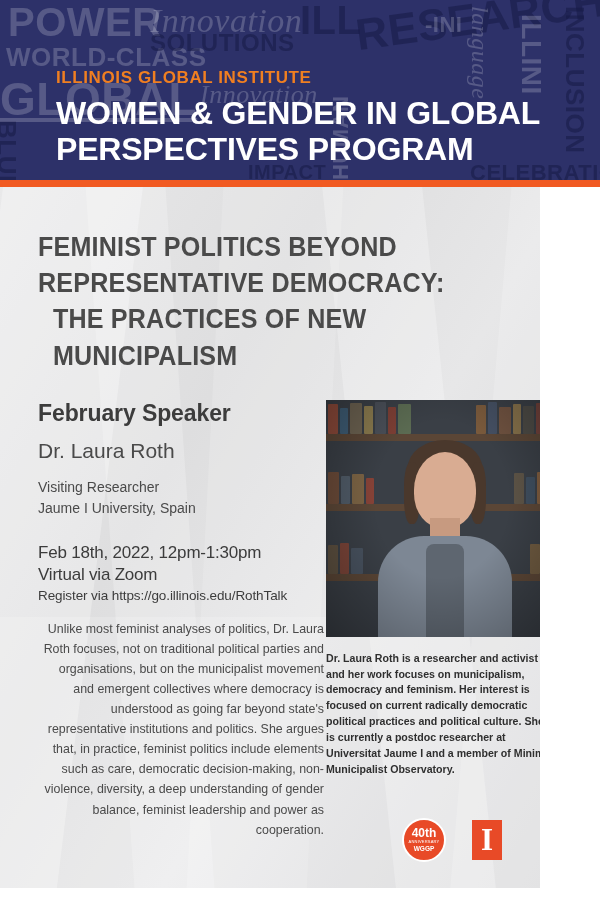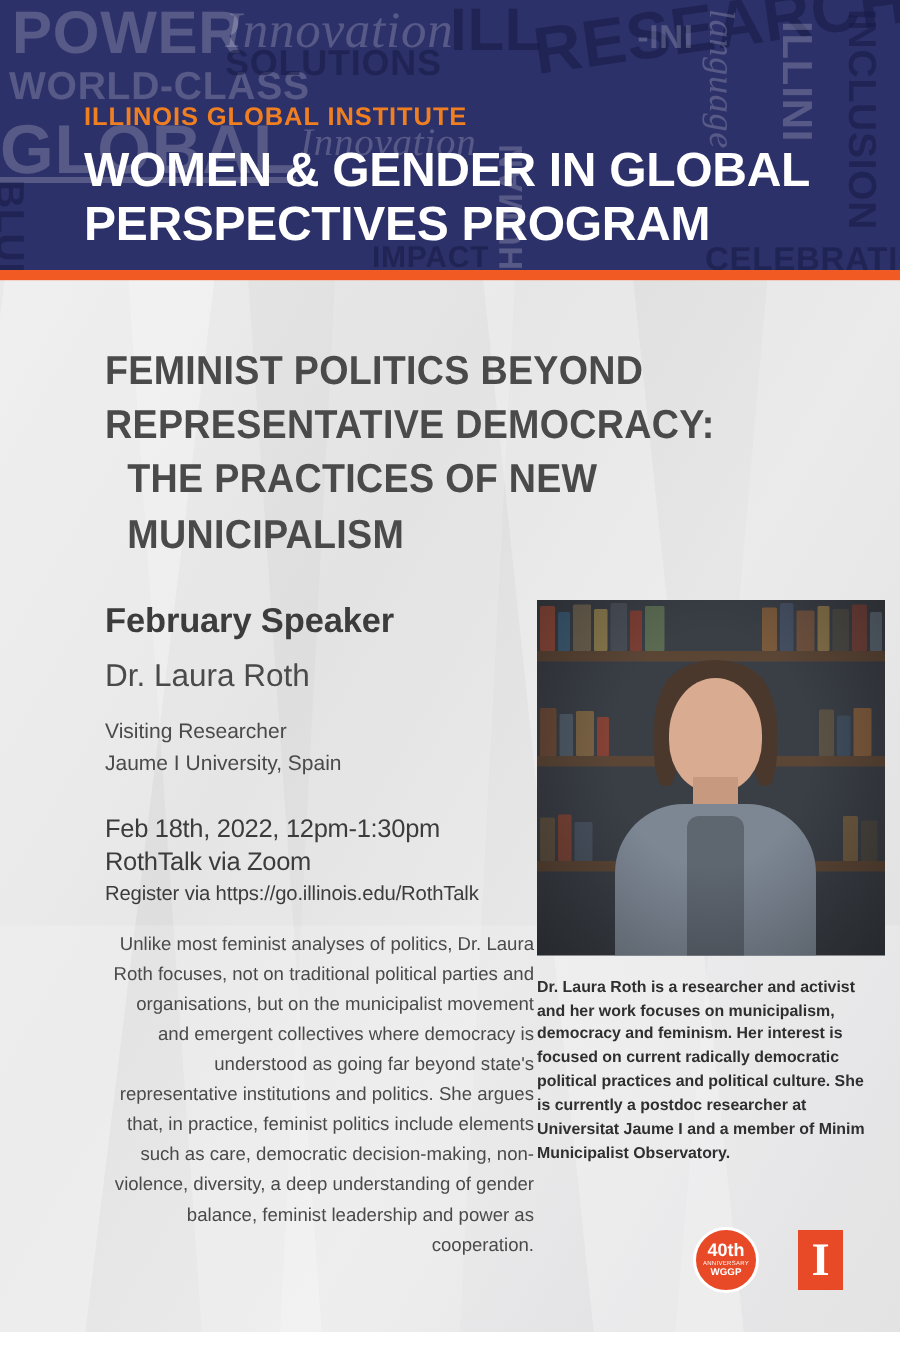--- a/index.html
+++ b/index.html
@@ -74,25 +74,24 @@
   }
 
   .orange-bar {
     width: 600px; height: 7px;
     background: #f15a22;
   }
 
   
   .body {
     position: relative;
-    width: 600px;
+    width: 540px;
     height: 701px;
     background: linear-gradient(120deg, #e9e9ea 0%, #dededf 35%, #e7e7e8 60%, #d6d6d8 100%);
     overflow: hidden;
-    padding-left: 32px;
   }
   .bg-shapes { position: absolute; inset: 0; overflow: hidden; }
   .bg-shapes i {
     position: absolute;
     display: block;
     background: rgba(255,255,255,0.45);
   }
 
   .content { position: relative; z-index: 3; padding: 0 38px; }
 
@@ -342,21 +341,21 @@
         <div class="left-col">
           <div class="speaker-label">February Speaker</div>
           <div class="speaker-name">Dr. Laura Roth</div>
           <div class="speaker-role">
             <div>Visiting Researcher</div>
             <div>Jaume I University, Spain</div>
           </div>
 
           <div class="event-block">
             <div class="event-when">Feb 18th, 2022, 12pm-1:30pm</div>
-            <div class="event-where">RothTalk via Zoom</div>
+            <div class="event-where">Virtual via Zoom</div>
             <div class="event-register">Register via https://go.illinois.edu/RothTalk</div>
           </div>
 
           <div class="abstract">Unlike most feminist analyses of politics, Dr. Laura Roth focuses, not on traditional political parties and organisations, but on the municipalist movement and emergent collectives where democracy is understood as going far beyond state's representative institutions and politics. She argues that, in practice, feminist politics include elements such as care, democratic decision-making, non-violence, diversity, a deep understanding of gender balance, feminist leadership and power as cooperation.</div>
         </div>
 
         <div class="right-col">
           <div class="photo">
             <div class="shelf" style="top:34px; height:7px;"></div>
             <div class="shelf" style="top:104px; height:7px;"></div>

